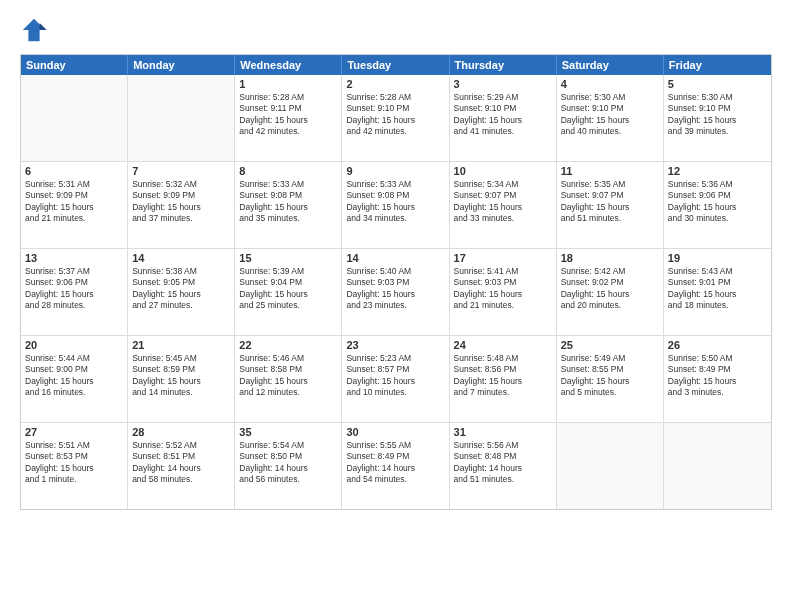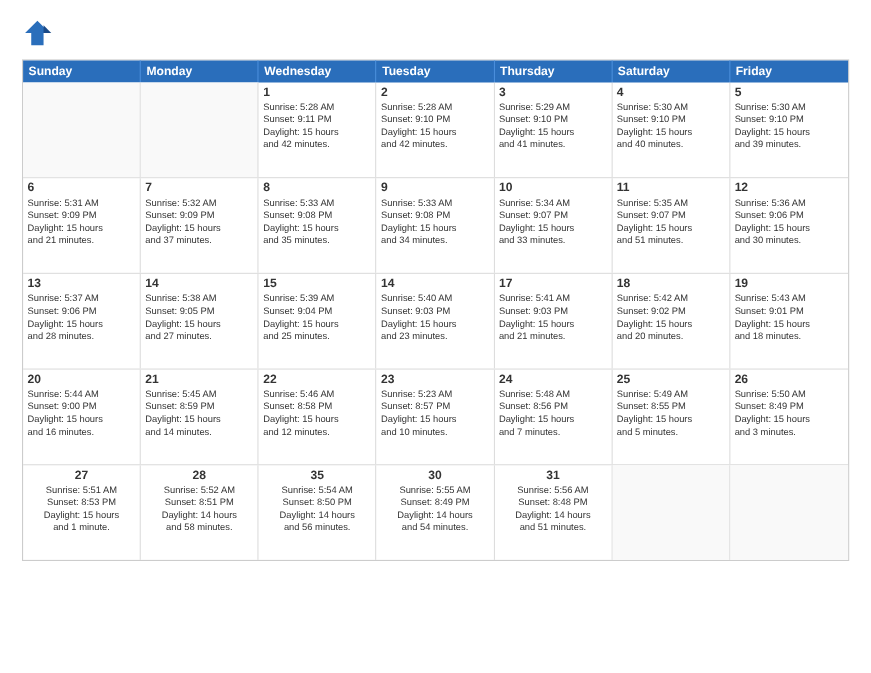--- a/index.html
+++ b/index.html
@@ -77,21 +77,21 @@
       flex: 1;
       display: flex;
       flex-direction: column;
     }
     .cal-row {
       display: grid;
       grid-template-columns: repeat(7, 1fr);
       flex: 1;
       border-bottom: 1px solid #ddd;
     }
-    .cal-row:last-child { border-bottom: none; text-align: center; }
+    .cal-row:last-child { border-bottom: none; }
     .cal-cell {
       border-right: 1px solid #ddd;
       padding: 3px 4px;
       font-size: 8.5px;
       color: #333;
       vertical-align: top;
       min-height: 0;
     }
     .cal-cell:last-child { border-right: none; }
     .cal-cell.empty { background: #f9f9f9; }

